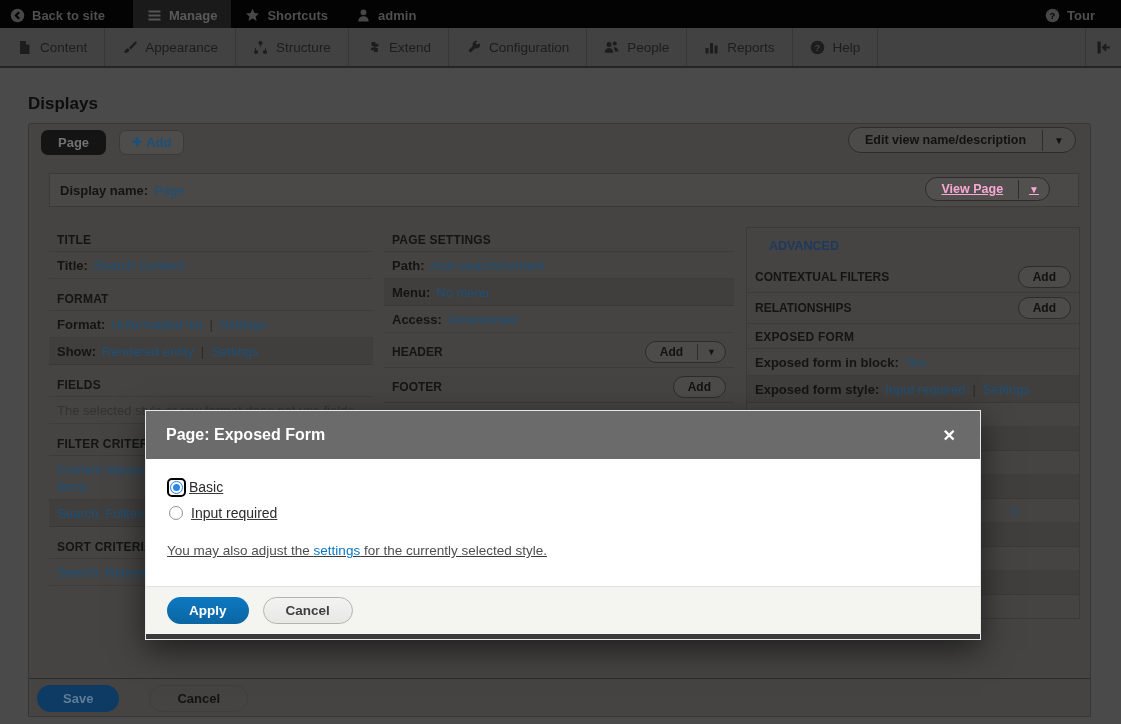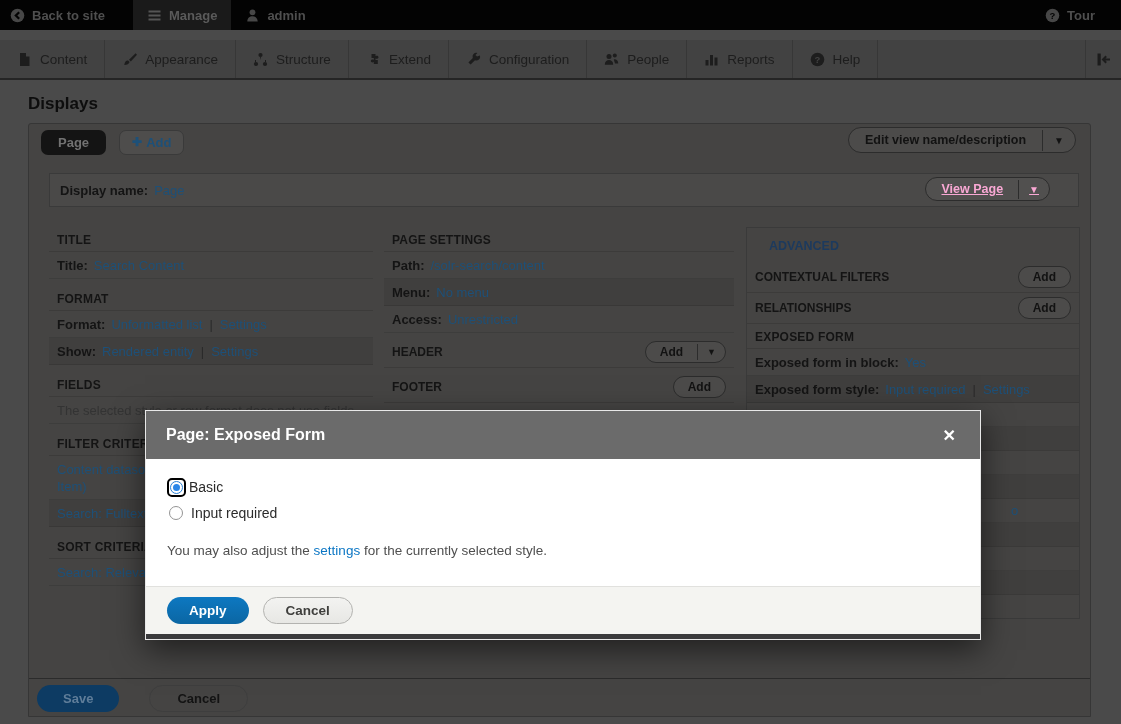--- a/index.html
+++ b/index.html
@@ -11,21 +11,21 @@
   .topbar { position:absolute; left:0; top:0; width:100%; height:30px; background:#030303;
     display:flex; align-items:stretch; color:#4f4f4f; font-size:13px; font-weight:bold; }
   .tb-item { display:flex; align-items:center; gap:7px; padding:0 14px; cursor:default; }
   .tb-item.active { background:#1a1a1a; color:#5a5a5a; }
   .tb-item svg { width:15px; height:15px; fill:#474747; }
   .tb-item.active svg { fill:#555; }
   .tb-back { padding-left:10px; margin-right:14px; }
   .tb-tour { position:absolute; right:12px; top:0; height:30px; }
 
   
-  .traybar { position:absolute; left:0; top:40px; width:100%; height:40px; background:#424242;
+  .traybar { position:absolute; left:0; top:28px; width:100%; height:40px; background:#424242;
     border-bottom:2px solid #252525; display:flex; align-items:stretch; color:#1d1d1d;
     font-size:13.5px; }
   .tr-item { display:flex; align-items:center; gap:8px; padding:0 17px; border-right:1px solid #373737; }
   .tr-item svg { width:15px; height:15px; fill:#1d1d1d; }
   .tr-toggle { position:absolute; right:0; top:0; height:38px; width:36px; border-left:1px solid #373737;
     display:flex; align-items:center; justify-content:center; }
   .tr-toggle svg { width:16px; height:15px; fill:#1d1d1d; stroke:#1d1d1d; }
 
   
   .page-title { position:absolute; left:28px; top:94px; font-size:17px; font-weight:bold; color:#0d0d0d; }
@@ -92,21 +92,21 @@
   .cancel-btn { background:transparent; color:#131313; border:1px solid #3e3e3e; border-radius:14px;
     padding:5px 27px; font-size:13px; font-weight:bold; }
 
   
   .modal { position:absolute; left:145px; top:410px; width:836px; z-index:10;
     border:1px solid #e8e8e8; box-shadow:0 10px 30px rgba(0,0,0,.55); }
   .modal-hd { height:48px; background:#6b6b6b; display:flex; align-items:center;
     padding:0 18px 0 20px; }
   .modal-hd .title { color:#fff; font-size:16px; font-weight:bold; flex:1; }
   .modal-hd .close { color:#fff; font-size:16px; font-weight:bold; cursor:pointer; padding:2px 6px; }
-  .modal-body { background:#fff; height:127px; padding:15px 20px 0 21px; font-size:13.5px; color:#3a3a3a; }
+  .modal-body { background:#fff; height:127px; padding:15px 20px 0 21px; font-size:13.5px; color:#3a3a3a;text-decoration:underline; }
   .radio-row { display:flex; align-items:center; height:26px; }
   .focus-ring { display:inline-flex; border:2px solid #000; border-radius:5px; padding:1px; margin-right:3px; }
   .radio-on { width:13px; height:13px; border-radius:50%; background:#fff; border:1px solid #2a7fd4; position:relative; }
   .radio-on::after { content:""; position:absolute; left:2px; top:2px; width:7px; height:7px;
     border-radius:50%; background:#2a86e8; }
   .radio-off { width:14px; height:14px; border:1px solid #949494; border-radius:50%;
     background:#fff; margin:0 8px 0 2px; }
   .radio-lbl { color:#2b2b2b; font-size:14px; }
   .modal-help { margin-top:17px; color:#4f4f4f; }
   a.blink { color:#0b76c4; text-decoration:none; cursor:pointer; }
@@ -134,20 +134,26 @@
     <div class="tb-item active">
       <svg viewBox="0 0 15 15">
           <rect x="1.5" y="2.5" width="12" height="2"></rect>
           <rect x="1.5" y="6.5" width="12" height="2"></rect>
           <rect x="1.5" y="10.5" width="12" height="2"></rect>
         </svg>
       <span>Manage</span>
     </div>
     <div class="tb-item">
       <svg viewBox="0 0 15 15">
+          <path d="M7.5 .8l2 4.1 4.5.5-3.4 3 1 4.5-4.1-2.4-4.1 2.4 1-4.5-3.4-3 4.5-.5z"></path>
+        </svg>
+      <span>Shortcuts</span>
+    </div>
+    <div class="tb-item">
+      <svg viewBox="0 0 15 15">
           <circle cx="7.5" cy="4.3" r="2.9"></circle>
           <path d="M2.3 13.5c0-3.4 2.4-5.2 5.2-5.2s5.2 1.8 5.2 5.2z"></path>
         </svg>
       <span>admin</span>
     </div>
     <div class="tb-item tb-tour">
       <svg viewBox="0 0 15 15">
           <circle cx="7.5" cy="7.5" r="6.8"></circle>
           <text x="7.5" y="11" text-anchor="middle" font-size="9.5" font-weight="bold" fill="#030303">?</text>
         </svg>

